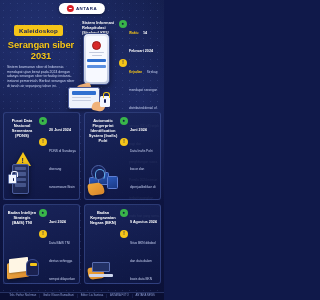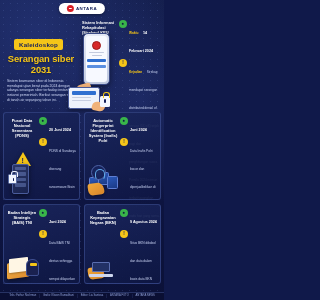--- a/index.html
+++ b/index.html
@@ -34,21 +34,21 @@
     padding:2px 8px; display:flex; align-items:center; gap:2px;
     box-shadow:0 1px 3px rgba(0,0,0,.35);
   }
   .logo-mark { width:7px; height:7px; border-radius:50%;
     background:#d81f26; position:relative; flex:none; }
   .logo-mark:after{content:"";position:absolute;left:1.6px;top:2.6px;
     width:3.6px;height:1.8px;background:#fff;border-radius:1px;}
   .logo-txt { font-size:4.4px; font-weight:bold; letter-spacing:.5px; color:#13205c; }
 
   
-  .title-wrap { position:absolute; left:4px; top:33px; width:74px; }
+  .title-wrap { position:absolute; left:4px; top:19px; width:74px; }
   .kal-badge {
     display:inline-block; background:#f5c518; color:#16205a;
     font-size:6.2px; font-weight:bold; letter-spacing:.2px;
     padding:1.6px 5px; border-radius:2px; margin-left:10px;
   }
   .big-title {
     margin-top:3px; text-align:center;
     font-size:9.4px; line-height:10.6px; font-weight:bold;
     color:#f5c518; letter-spacing:-.1px;
     text-shadow:0 1px 2px rgba(0,0,0,.4);

